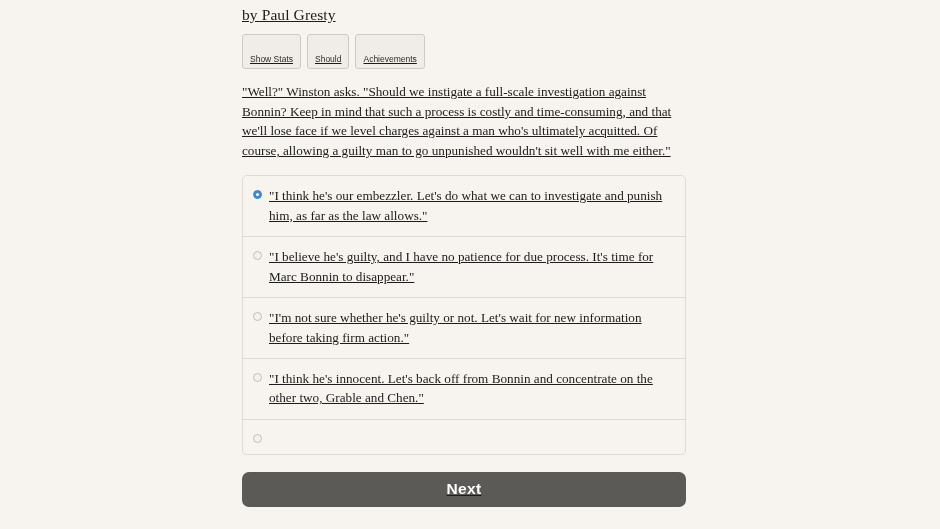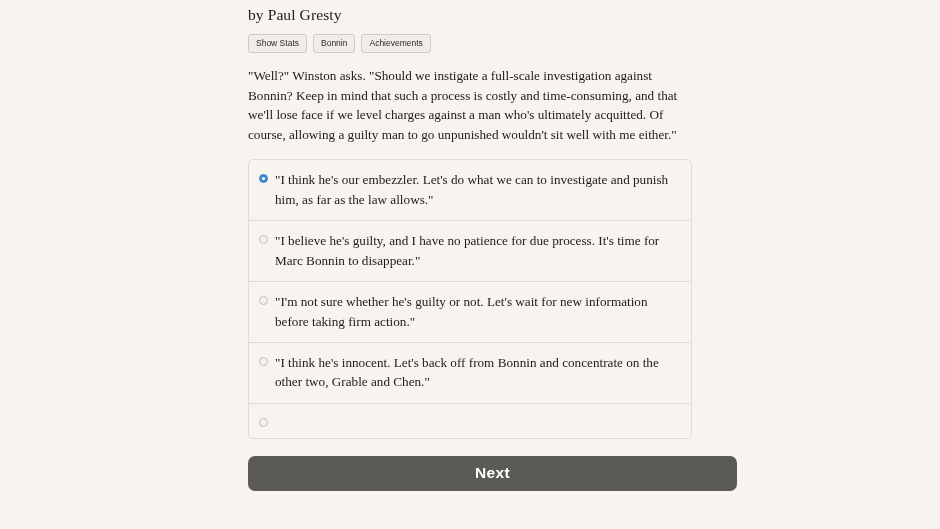--- a/index.html
+++ b/index.html
@@ -11,23 +11,24 @@
     width: 940px;
     height: 529px;
     background: #f7f3ee;
     font-family: "Liberation Serif", "DejaVu Serif", serif;
     color: #1c1c1c;
     overflow: hidden;
   }
 
   .page {
     position: absolute;
-    left: 248px;
+    left: 242px;
     top: 0;
     width: 444px;
+    text-decoration: underline;
   }
 
   
   .byline {
     font-family: "Liberation Serif", "DejaVu Serif", serif;
     font-size: 15.5px;
     line-height: 1.2;
     color: #1c1c1c;
     margin: 0;
     padding-top: 6px;
@@ -42,21 +43,21 @@
     align-items: flex-start;
   }
   .tool-btn {
     font-family: "Liberation Sans", "DejaVu Sans", sans-serif;
     font-size: 8.5px;
     line-height: 1;
     color: #2b2b2b;
     background: #f0ece7;
     border: 1px solid #cfcac3;
     border-radius: 3px;
-    padding: 4px 7px 5px 7px;
+    padding: 20px 7px 5px 7px;
     cursor: pointer;
     white-space: nowrap;
   }
 
   
   .story {
     margin: 0;
     padding-top: 13px;
     font-size: 13.2px;
     line-height: 19.6px;
@@ -110,21 +111,21 @@
   }
   .choice-text {
     font-size: 13.2px;
     line-height: 19.4px;
     color: #1c1c1c;
   }
 
   
   .next-btn {
     display: block;
-    width: 489px;
+    width: 444px;
     margin-top: 17px;
     padding: 8px 0 9px 0;
     background: #5c5a57;
     color: #ffffff;
     border: none;
     border-radius: 7px;
     font-family: "Liberation Sans", "DejaVu Sans", sans-serif;
     font-size: 15.5px;
     font-weight: bold;
     letter-spacing: 0.3px;
@@ -134,21 +135,21 @@
 </style>
 </head>
 <body>
 
 <div class="page">
 
   <div class="byline">by Paul Gresty</div>
 
   <div class="toolbar">
     <button class="tool-btn">Show Stats</button>
-    <button class="tool-btn">Bonnin</button>
+    <button class="tool-btn">Should</button>
     <button class="tool-btn">Achievements</button>
   </div>
 
   <p class="story">"Well?" Winston asks. "Should we instigate a full-scale investigation against Bonnin? Keep in mind that such a process is costly and time-consuming, and that we'll lose face if we level charges against a man who's ultimately acquitted. Of course, allowing a guilty man to go unpunished wouldn't sit well with me either."</p>
 
   <div class="choices">
 
     <div class="choice">
       <span class="radio selected"></span>
       <span class="choice-text">"I think he's our embezzler. Let's do what we can to investigate and punish him, as far as the law allows."</span>

